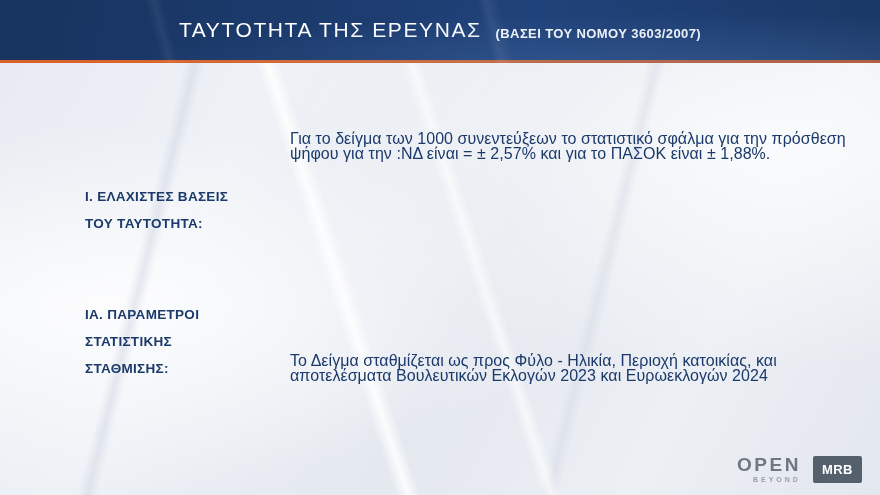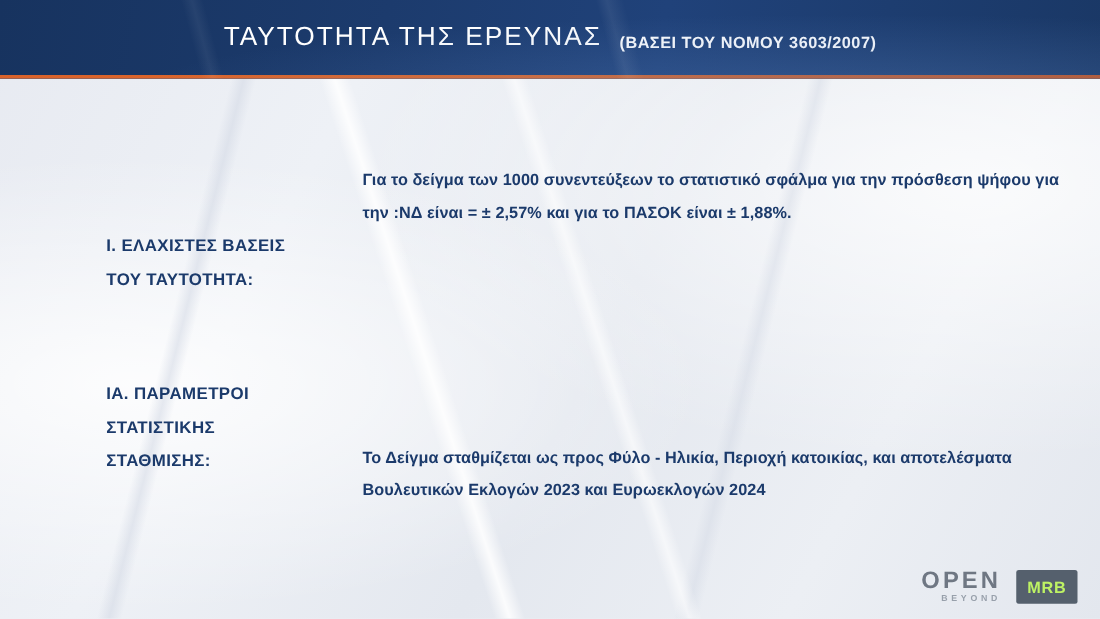--- a/index.html
+++ b/index.html
@@ -92,23 +92,23 @@
     color: #1b3a6b;
     font-weight: 700;
     font-size: 13.5px;
     letter-spacing: 0.3px;
     line-height: 27px;
     white-space: pre-line;
   }
   .para {
     position: absolute;
     color: #1b3a6b;
-    font-weight: 700;
-    font-size: 13px;
-    line-height: 26px;
+    font-weight: 400;
+    font-size: 16px;
+    line-height: 15px;
     letter-spacing: 0.05px;
   }
   
   #label-1 { left: 85px; top: 8px; }
   #para-1  { left: 290px; top: 68px; width: 560px; }
   #label-2 { left: 85px; top: 120px; }
   #para-2  { left: 290px; top: 175px; width: 545px; }
   #label-3 { left: 85px; top: 238px; }
   #para-3  { left: 290px; top: 290px; width: 560px; }
 
@@ -133,21 +133,21 @@
   }
   .open-logo .open-sub {
     color: #98a0ab;
     font-size: 7px;
     font-weight: 700;
     letter-spacing: 3px;
     margin-top: 2px;
   }
   .mrb-logo {
     background: #55606d;
-    color: #bef264;
+    color: #ffffff;
     font-size: 13px;
     font-weight: 700;
     letter-spacing: 0.5px;
     padding: 6px 9px;
     border-radius: 2px;
   }
 </style>
 </head>
 <body>
 

